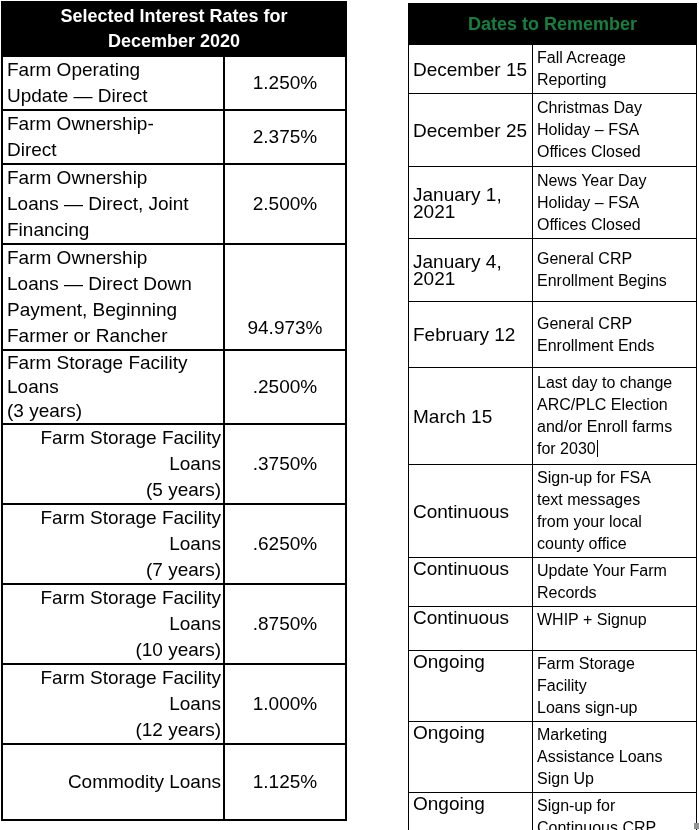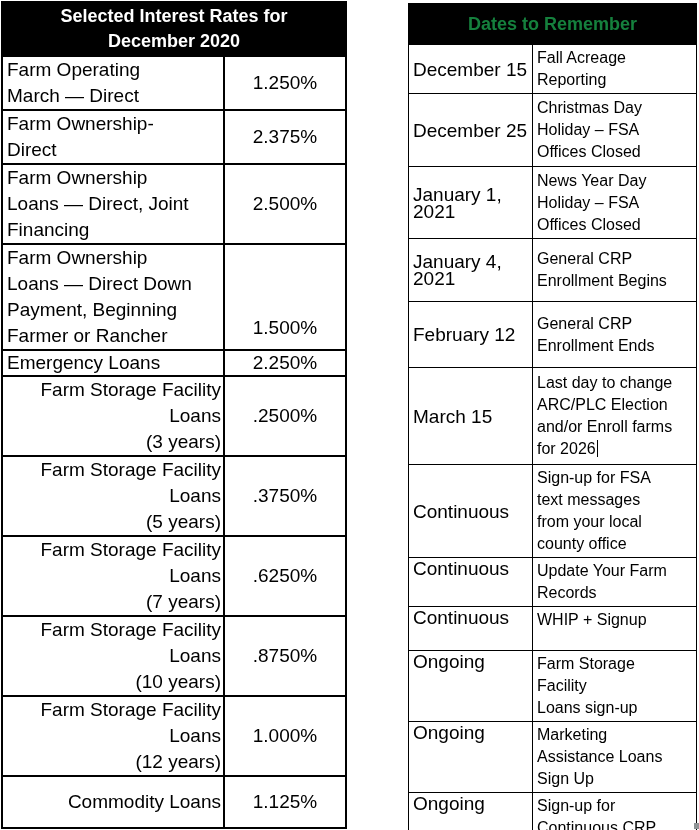--- a/index.html
+++ b/index.html
@@ -141,44 +141,40 @@
       </colgroup>
     <thead>
       <tr>
         <th colspan="2">Selected Interest Rates for
 December 2020</th>
       </tr>
     </thead>
     <tbody>
       <tr>
         <td class="name"><span class="cell-text">Farm Operating
-March — Direct</span></td>
+Update — Direct</span></td>
         <td class="val"><span class="cell-text">1.250%</span></td>
       </tr>
       <tr>
         <td class="name"><span class="cell-text">Farm Ownership-
 Direct</span></td>
         <td class="val"><span class="cell-text">2.375%</span></td>
       </tr>
       <tr>
         <td class="name"><span class="cell-text">Farm Ownership
 Loans — Direct, Joint
 Financing</span></td>
         <td class="val"><span class="cell-text">2.500%</span></td>
       </tr>
       <tr>
         <td class="name"><span class="cell-text">Farm Ownership
 Loans — Direct Down
 Payment, Beginning
 Farmer or Rancher</span></td>
-        <td class="val"><span class="cell-text">1.500%</span></td>
-      </tr>
-      <tr>
-        <td class="name"><span class="cell-text">Emergency Loans</span></td>
-        <td class="val"><span class="cell-text">2.250%</span></td>
+        <td class="val"><span class="cell-text">94.973%</span></td>
       </tr>
       <tr>
         <td class="name"><span class="cell-text">Farm Storage Facility
 Loans
 (3 years)</span></td>
         <td class="val"><span class="cell-text">.2500%</span></td>
       </tr>
       <tr>
         <td class="name"><span class="cell-text">Farm Storage Facility
 Loans
@@ -246,21 +242,21 @@
       <tr>
         <td class="date"><span class="cell-text">February 12</span></td>
         <td class="event"><span class="cell-text">General CRP
 Enrollment Ends</span></td>
       </tr>
       <tr>
         <td class="date"><span class="cell-text">March 15</span></td>
         <td class="event"><span class="cell-text">Last day to change
 ARC/PLC Election
 and/or Enroll farms
-for 2026</span></td>
+for 2030</span></td>
       </tr>
       <tr>
         <td class="date"><span class="cell-text">Continuous</span></td>
         <td class="event"><span class="cell-text">Sign-up for FSA
 text messages
 from your local
 county office</span></td>
       </tr>
       <tr>
         <td class="date"><span class="cell-text">Continuous</span></td>

